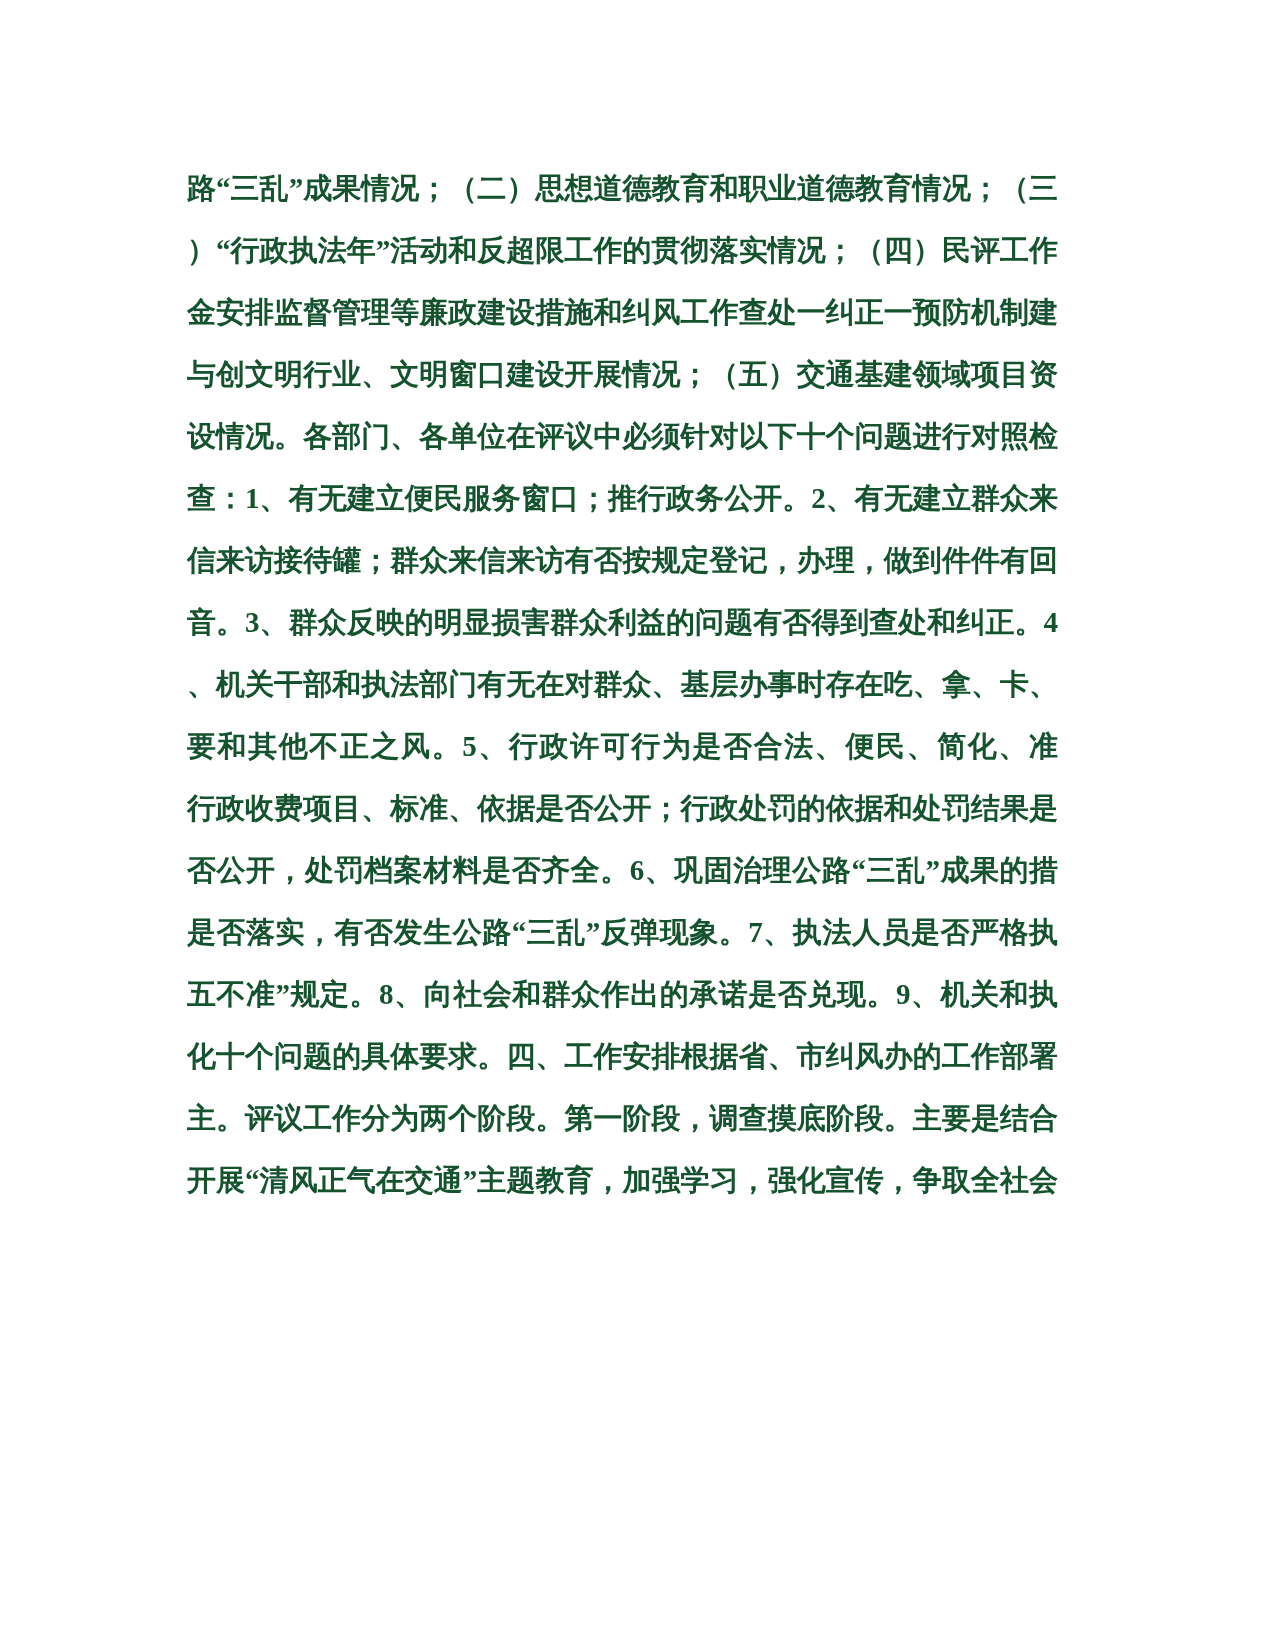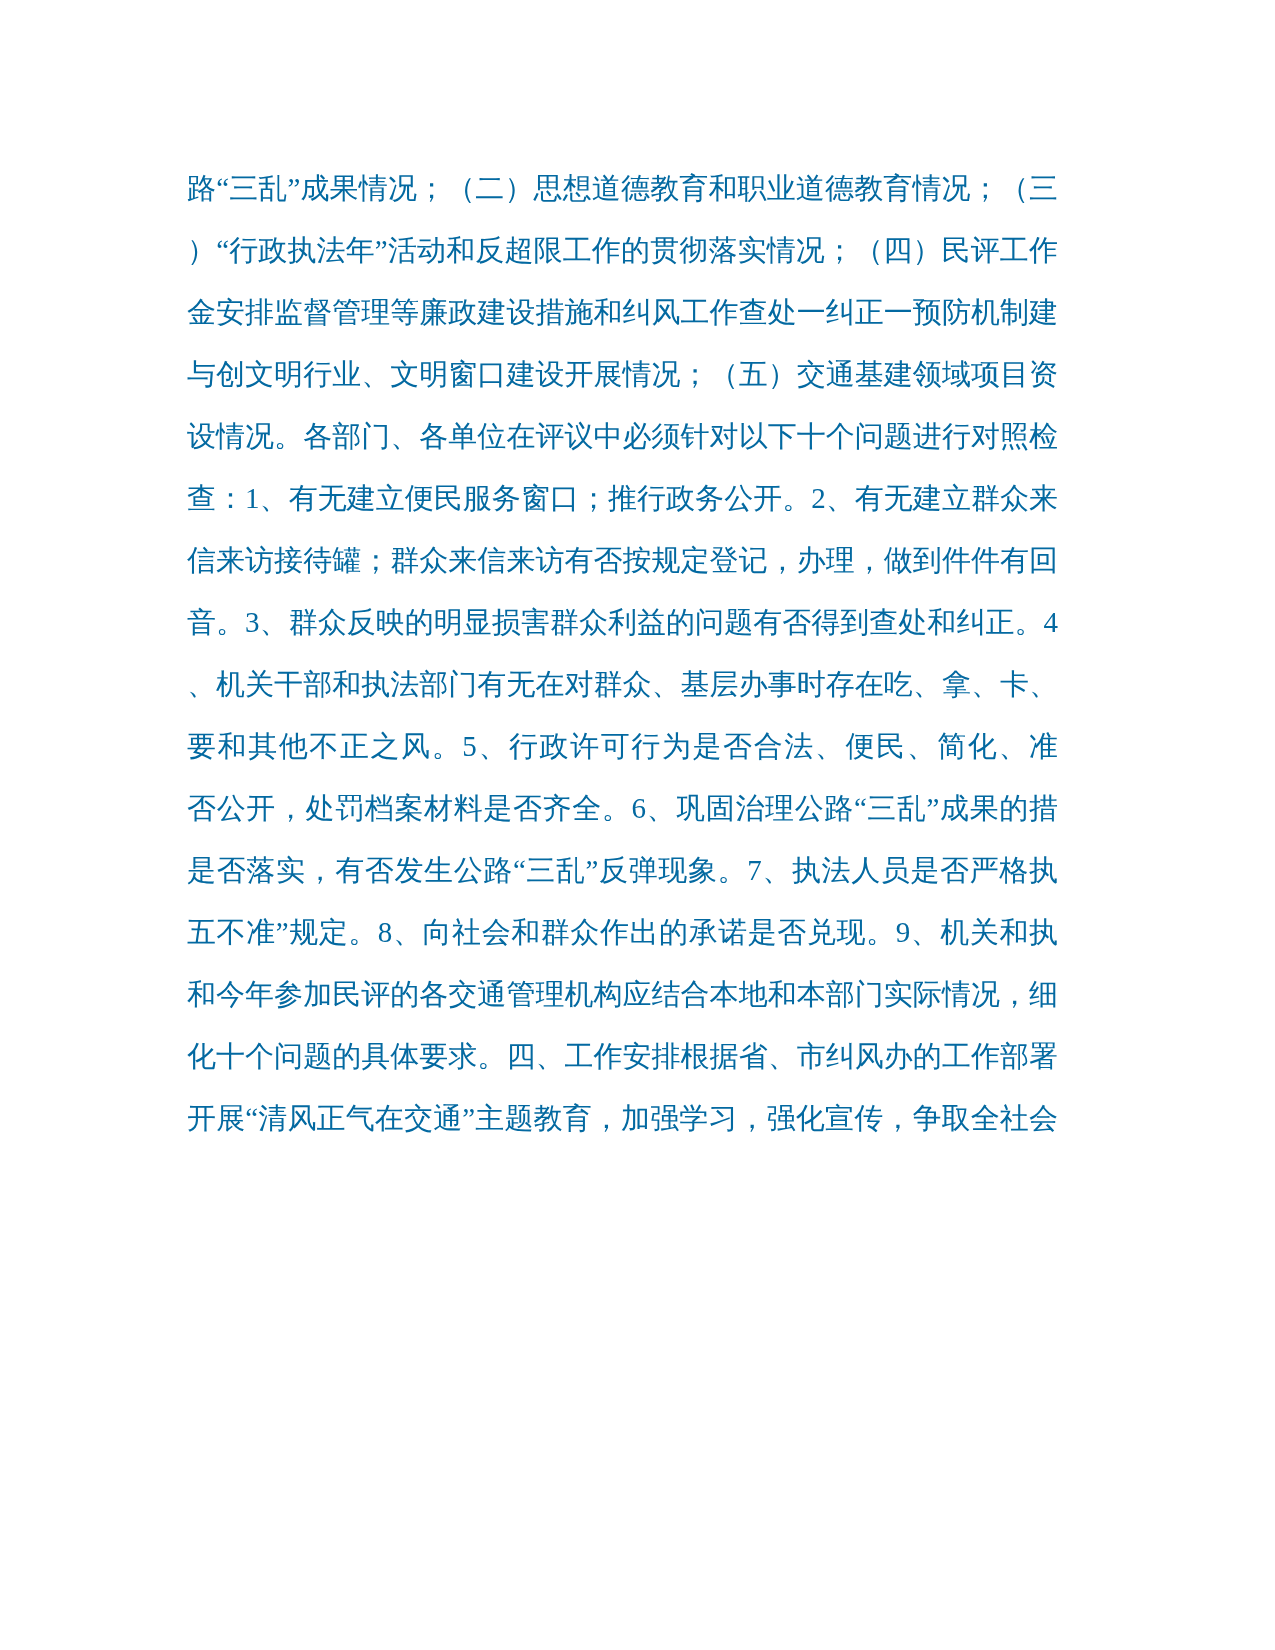--- a/index.html
+++ b/index.html
@@ -15,22 +15,22 @@
     overflow: hidden;
     font-family: "Liberation Serif", "DejaVu Serif", serif;
   }
   .textblock {
     position: absolute;
     left: 187px;
     top: 157px;
     width: 871px;
     font-size: 29px;
     line-height: 62px;
-    color: #0369a1;
-    font-weight: 400;
+    color: #14532d;
+    font-weight: 700;
   }
   .line {
     height: 62px;
     overflow: hidden;
     text-align: justify;
     text-align-last: justify;
   }
 </style>
 </head>
 <body>
@@ -40,20 +40,21 @@
     <div class="line">路“三乱”成果情况；（二）思想道德教育和职业道德教育情况；（三</div>
     <div class="line">）“行政执法年”活动和反超限工作的贯彻落实情况；（四）民评工作</div>
     <div class="line">金安排监督管理等廉政建设措施和纠风工作查处一纠正一预防机制建</div>
     <div class="line">与创文明行业、文明窗口建设开展情况；（五）交通基建领域项目资</div>
     <div class="line">设情况。各部门、各单位在评议中必须针对以下十个问题进行对照检</div>
     <div class="line">查：1、有无建立便民服务窗口；推行政务公开。2、有无建立群众来</div>
     <div class="line">信来访接待罐；群众来信来访有否按规定登记，办理，做到件件有回</div>
     <div class="line">音。3、群众反映的明显损害群众利益的问题有否得到查处和纠正。4</div>
     <div class="line">、机关干部和执法部门有无在对群众、基层办事时存在吃、拿、卡、</div>
     <div class="line">要和其他不正之风。5、行政许可行为是否合法、便民、简化、准时；</div>
+    <div class="line">行政收费项目、标准、依据是否公开；行政处罚的依据和处罚结果是</div>
     <div class="line">否公开，处罚档案材料是否齐全。6、巩固治理公路“三乱”成果的措施</div>
     <div class="line">是否落实，有否发生公路“三乱”反弹现象。7、执法人员是否严格执行“</div>
     <div class="line">五不准”规定。8、向社会和群众作出的承诺是否兑现。9、机关和执法</div>
-    <div class="line">和今年参加民评的各交通管理机构应结合本地和本部门实际情况，细</div>
     <div class="line">化十个问题的具体要求。四、工作安排根据省、市纠风办的工作部署</div>
+    <div class="line">主。评议工作分为两个阶段。第一阶段，调查摸底阶段。主要是结合</div>
     <div class="line">开展“清风正气在交通”主题教育，加强学习，强化宣传，争取全社会</div>
   </div>
 </div>
 
 </body></html>

